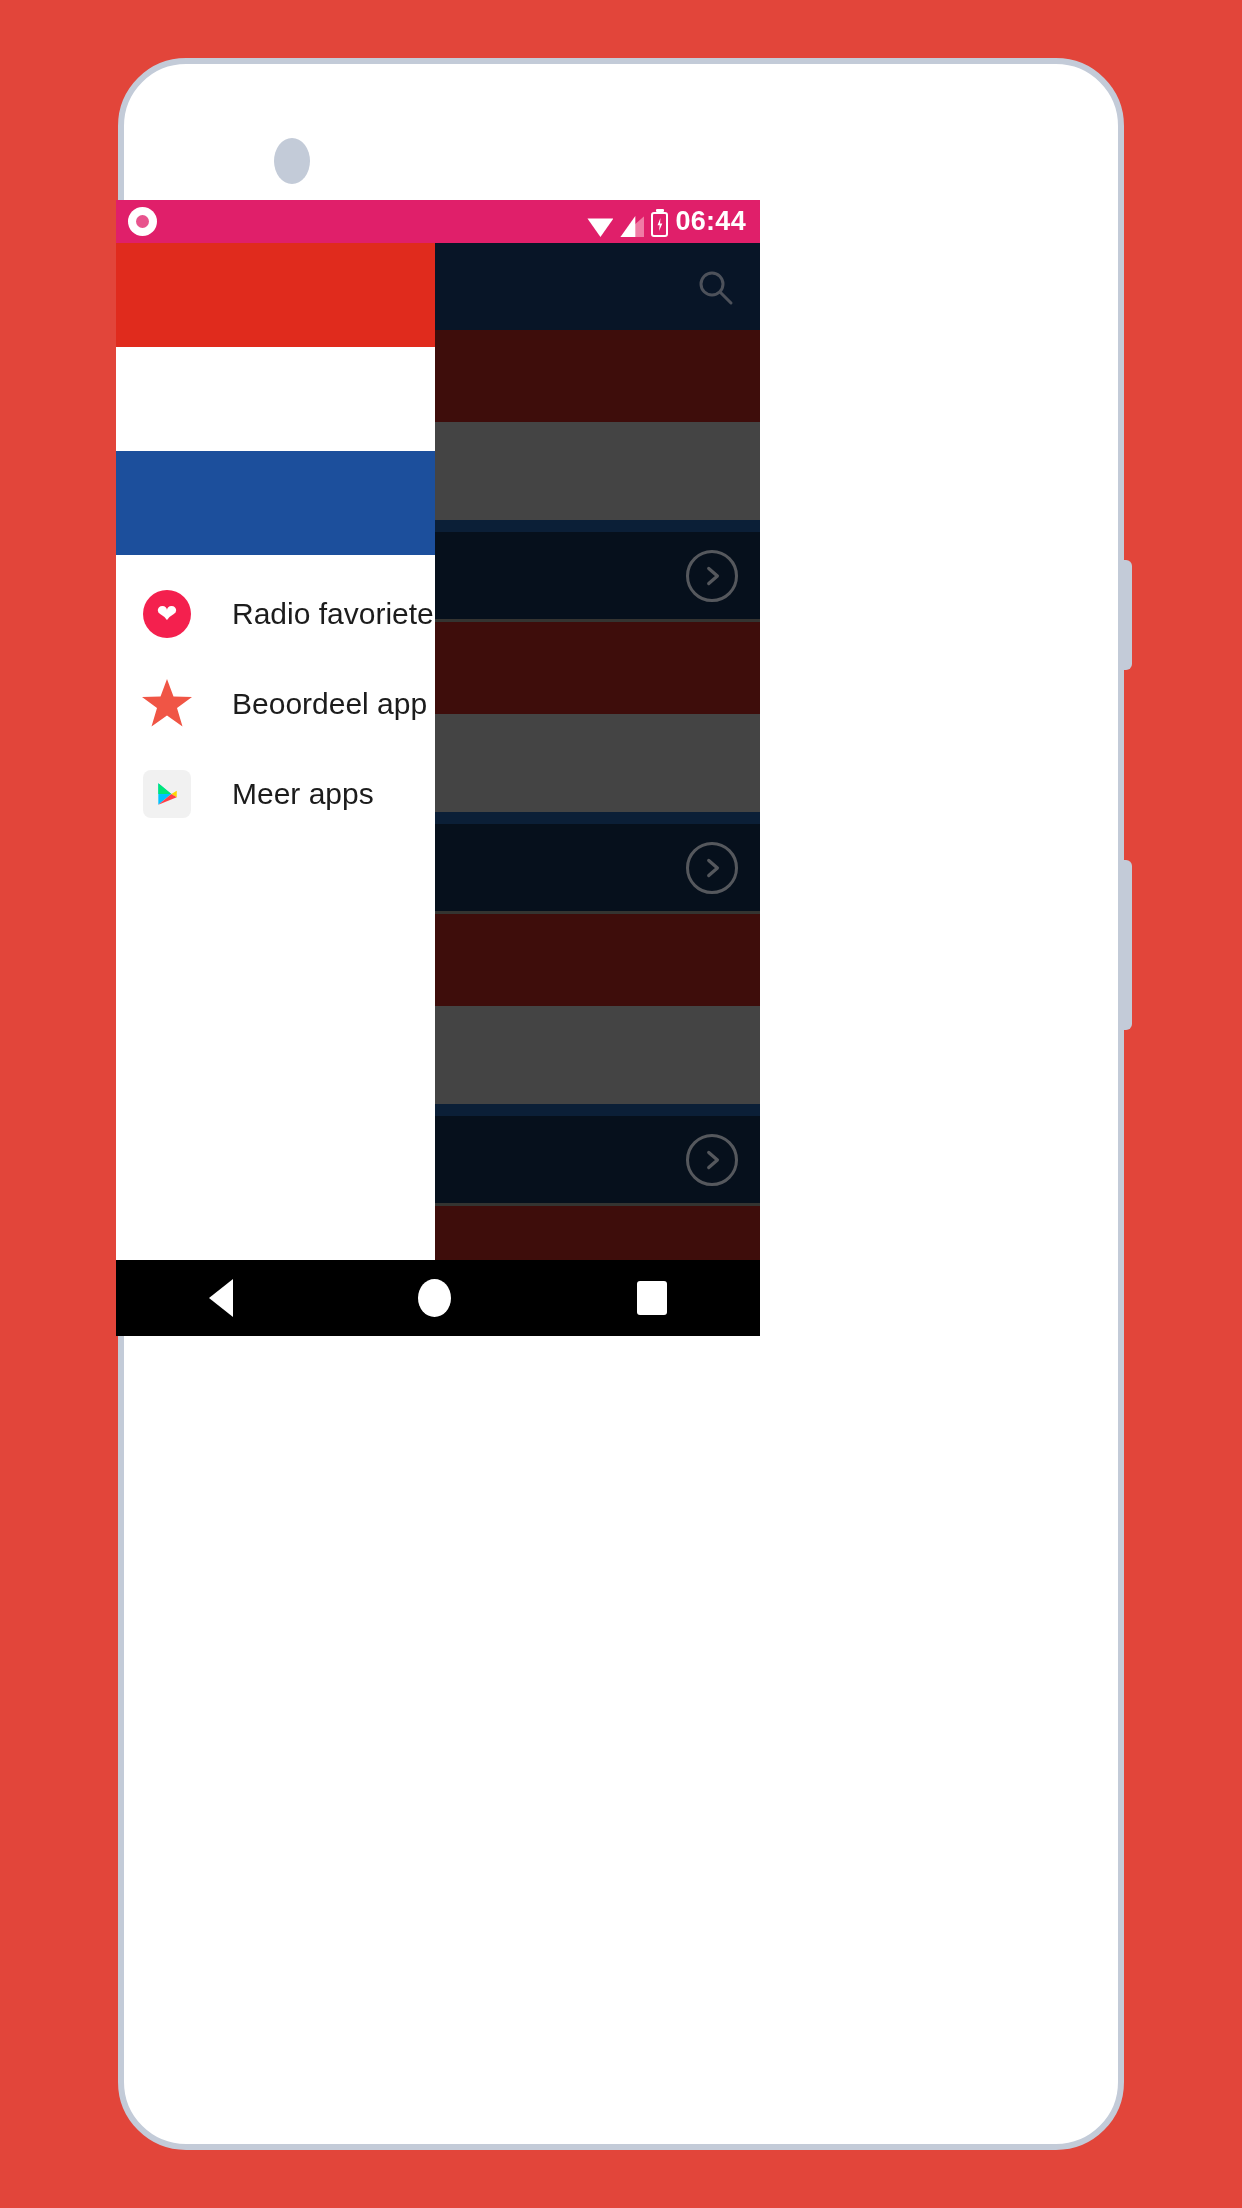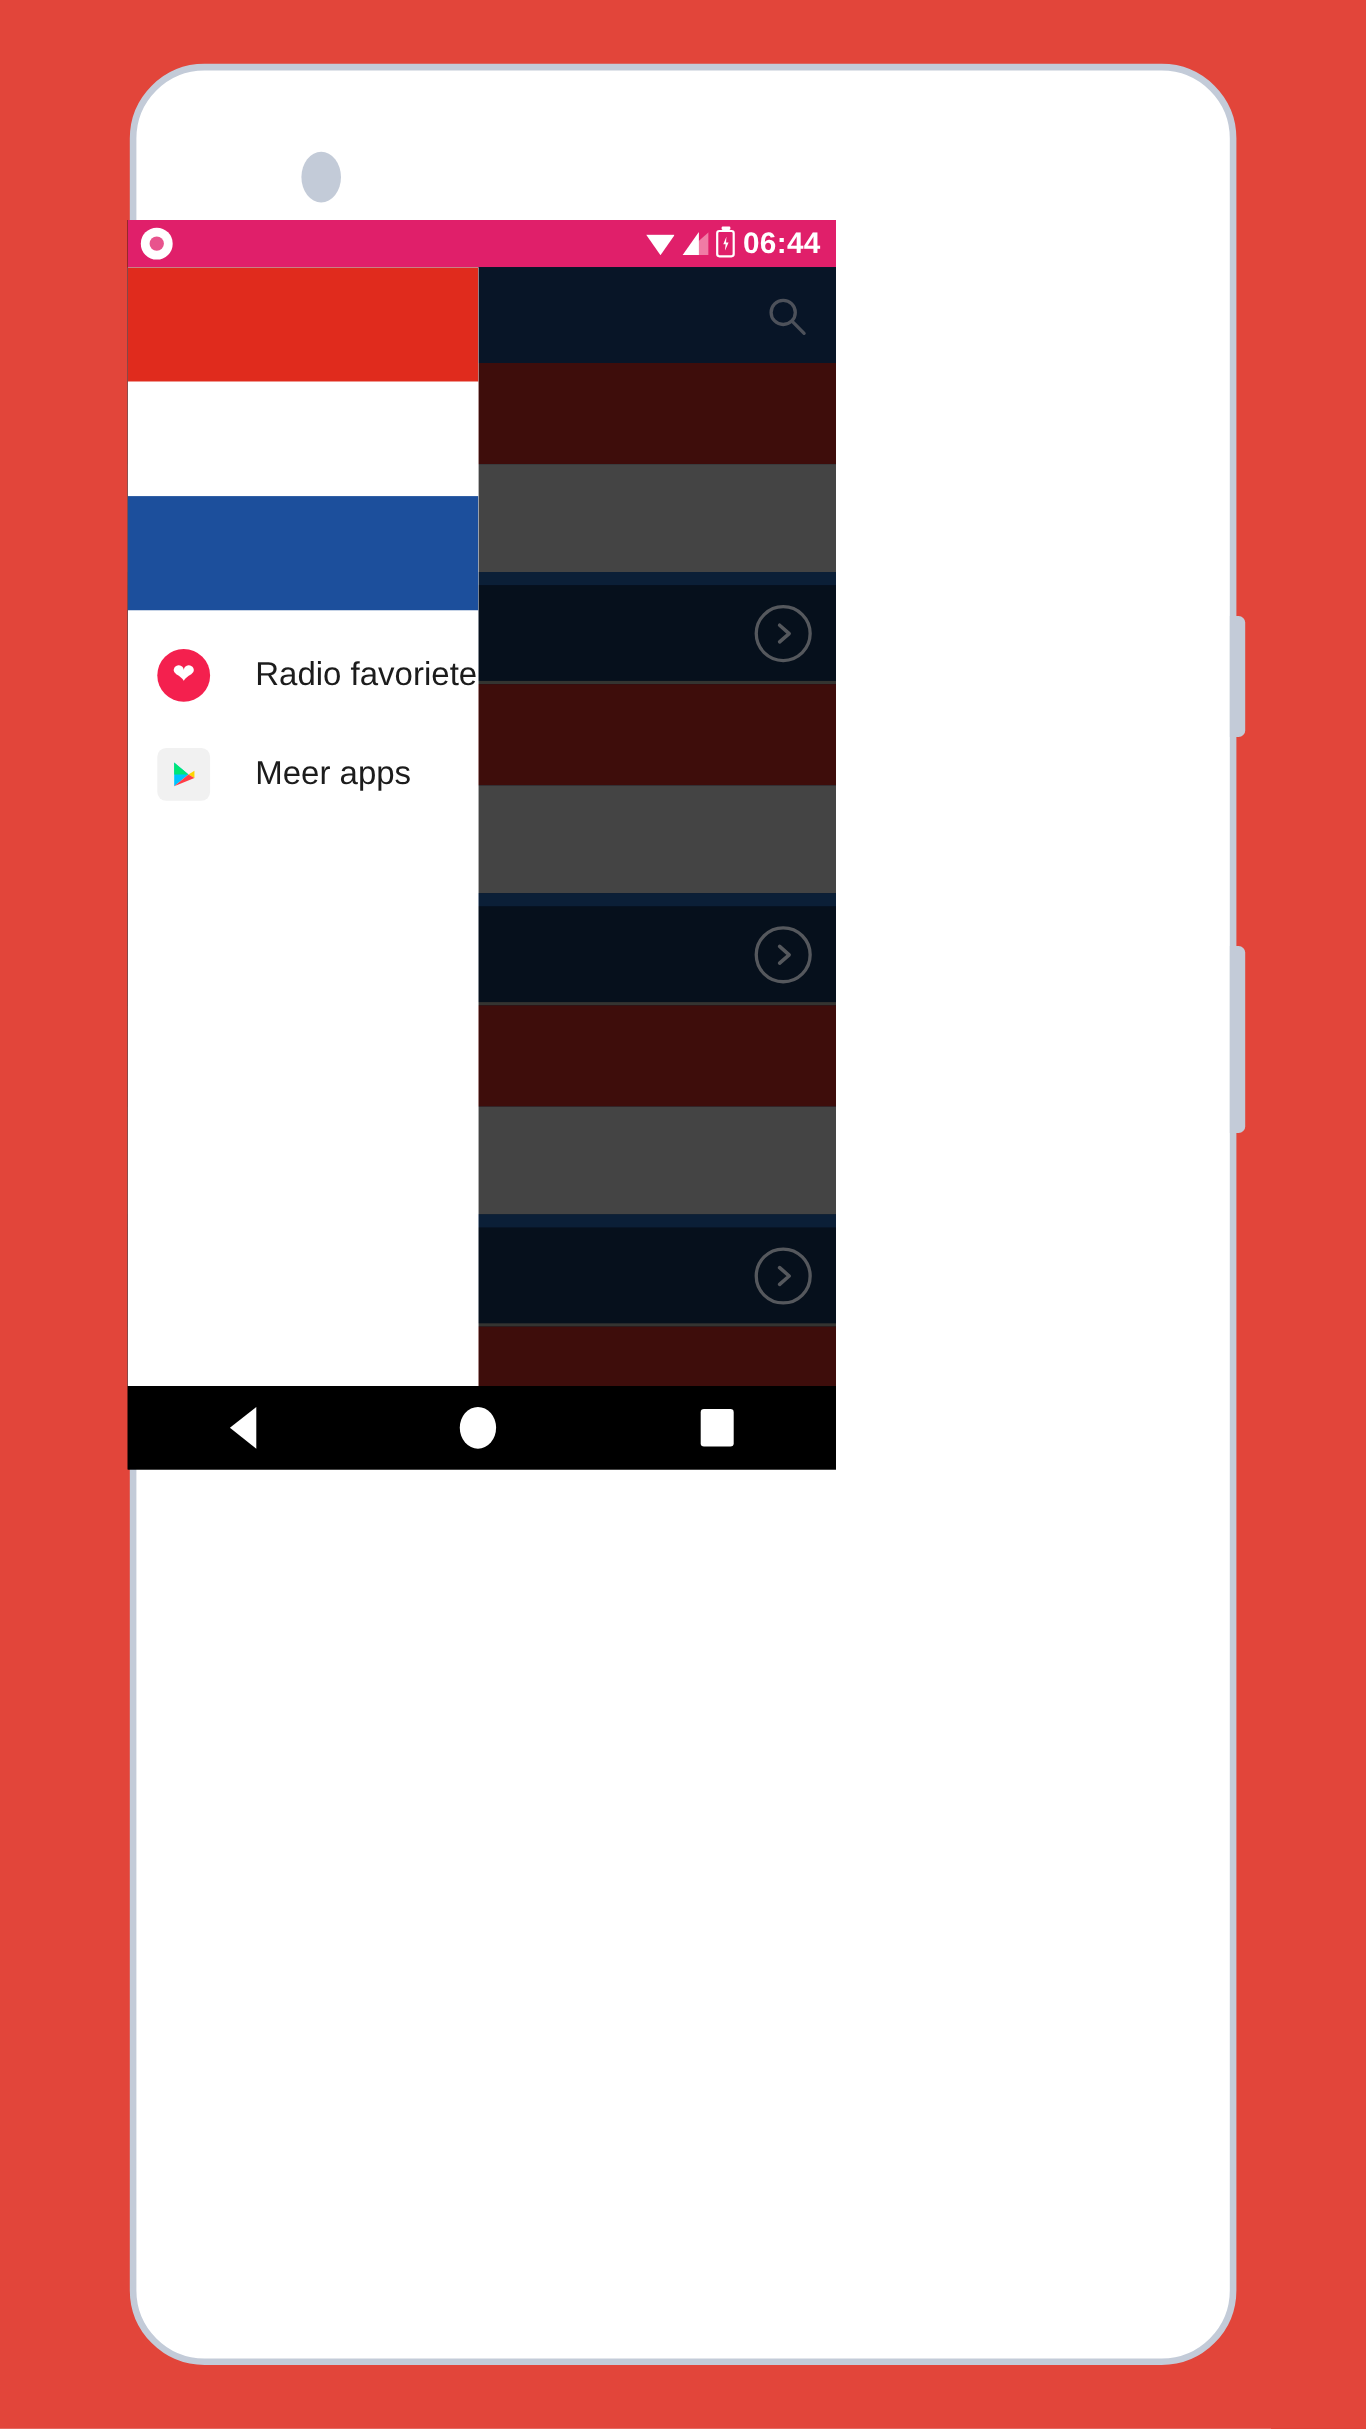--- a/index.html
+++ b/index.html
@@ -81,21 +81,21 @@
     flex:none;
   }
   #app-notification-icon i{
     display:block;
     width:13px; height:13px;
     border-radius:50%;
     background:#e8538d;
   }
   #status-right{
     margin-left:auto;
-    display:flex; align-items:center; gap:7px;
+    display:flex; align-items:flex-end; gap:7px;
   }
   .wifi-ico{
     width:26px;height:21px;
     background:#fff;
     clip-path:polygon(0% 12%,100% 12%,50% 100%);
   }
   .signal-ico{
     width:24px;height:21px;
     position:relative;
   }
@@ -391,20 +391,26 @@
           <div class="drawer-item">
             <div class="drawer-item-icon">
               <div class="ico-heart">
                 <span>❤</span>
               </div>
             </div>
             <div class="drawer-item-label">Radio favorieten</div>
           </div>
           <div class="drawer-item">
             <div class="drawer-item-icon">
+              <div class="ico-star"></div>
+            </div>
+            <div class="drawer-item-label">Beoordeel app</div>
+          </div>
+          <div class="drawer-item">
+            <div class="drawer-item-icon">
               <div class="ico-playstore">
                 <svg viewBox="0 0 24 24" width="26" height="26">
                   <polygon points="4,2 16,12 4,22" fill="#00c3ff"></polygon>
                   <polygon points="4,2 16,12 4,12" fill="#00e676"></polygon>
                   <polygon points="16,12 21,9 21,15" fill="#ffd500"></polygon>
                   <polygon points="4,22 16,12 21,15" fill="#ff3d47"></polygon>
                 </svg>
               </div>
             </div>
             <div class="drawer-item-label">Meer apps</div>

